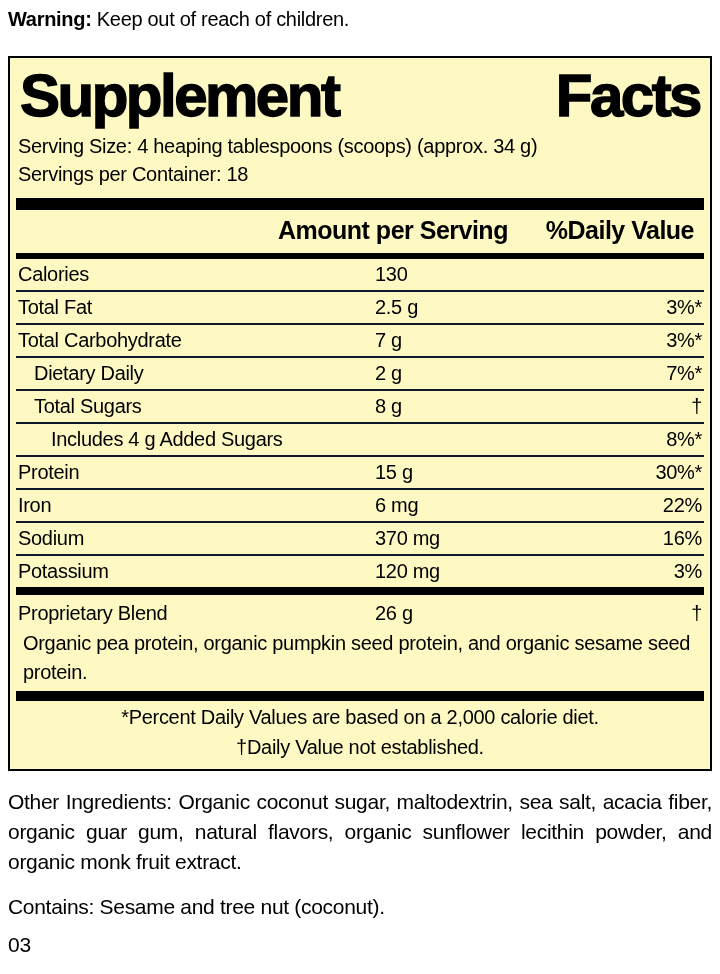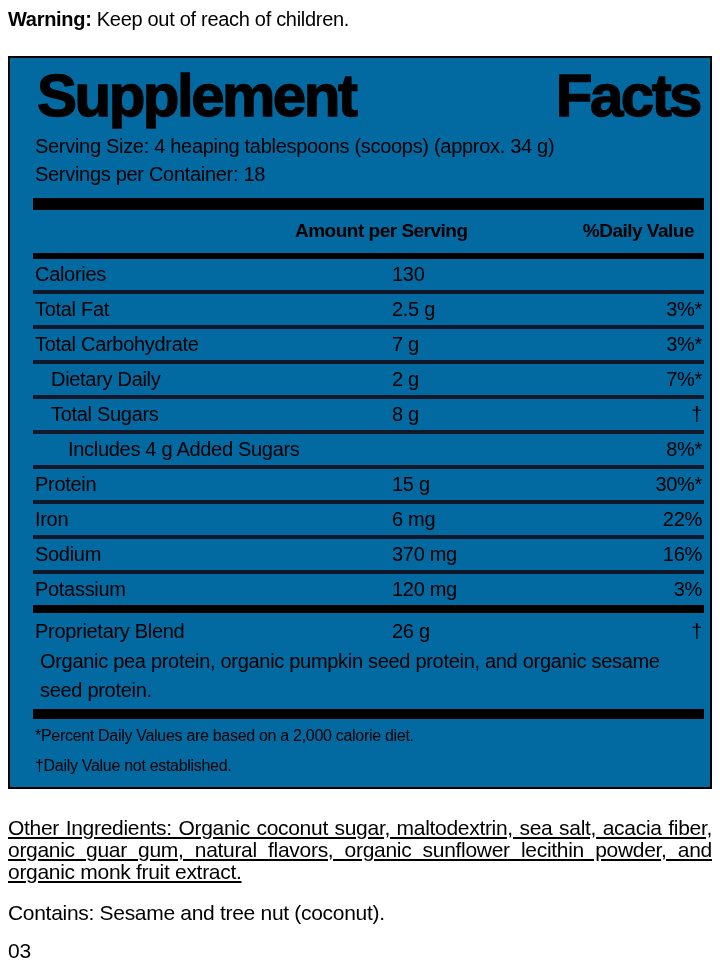--- a/index.html
+++ b/index.html
@@ -10,68 +10,67 @@
     letter-spacing: -0.3px;
     box-sizing: border-box;
   }
   .page { padding: 6px 8px 0 8px; box-sizing: border-box; }
 
   .warning { font-size: 20px; line-height: 26px; margin: 0 0 7px 0; }
   .warning .wlabel { font-weight: 700; margin-top: 33px; }
 
   .panel {
     border: 2.5px solid #000;
-    padding: 2px 6px 8px 23px;
-    background: #0369a1;
+    padding: 2px 6px 8px 6px;
+    background: #fef9c3;
     margin-top: 24px;
   }
 
   .title {
     display: flex; justify-content: space-between; align-items: baseline;
     font-size: 60px; font-weight: 700; letter-spacing: -2.5px;
     line-height: 72px; padding: 0 4px;
     -webkit-text-stroke: 1.4px #000;
   }
 
   .serv { font-size: 20px; line-height: 27px; margin: 1px 2px; }
 
   .bar { background: #000; }
   .bar.b12 { height: 12px; margin-top: 10px; }
   .bar.b6  { height: 6px; }
   .bar.b8  { height: 8px; }
   .bar.b10 { height: 10px; margin-top: 4px; }
 
-  .hdr-row { position: relative; height: 43px; font-weight: 700; font-size: 19px; line-height: 41px; letter-spacing: -0.5px; }
+  .hdr-row { position: relative; height: 43px; font-weight: 700; font-size: 25px; line-height: 41px; letter-spacing: -0.5px; }
   .hdr-amount { position: absolute; left: 262px; }
   .hdr-dv { position: absolute; right: 10px; }
 
   .rows .row {
     display: grid; grid-template-columns: 359px 1fr auto;
     font-size: 20px; line-height: 31px;
-    border-bottom: 4px solid #0f172a;
+    border-bottom: 2px solid #0f172a;
   }
   .rows .row:last-child { border-bottom: none; }
   .lbl.ind0 { padding-left: 2px; }
   .lbl.ind1 { padding-left: 18px; }
   .lbl.ind2 { padding-left: 35px; }
   .dv { text-align: right; padding-right: 2px; }
 
   .prop-row {
     display: grid; grid-template-columns: 359px 1fr auto;
     font-size: 20px; line-height: 32px; margin-top: 2px;
   }
   .prop-desc { font-size: 20px; line-height: 29px; margin: 0 0 4px 0; padding-left: 7px; padding-right: 4px; }
 
-  .fn { font-size: 16px; line-height: 27px; margin: 3px 2px 0 2px; }
+  .fn { font-size: 20px; line-height: 27px; margin: 3px 2px 0 2px; text-align: center; }
 
   .other {
-    font-size: 21px; line-height: 22px;
+    font-size: 21px; line-height: 30px;
     text-align: justify; text-justify: inter-word;
-    margin: 28px 0 0 0;
-    text-decoration: underline;
+    margin: 16px 0 0 0;
   }
   .contains { font-size: 21px; line-height: 27px; margin: 16px 0 0 0; }
   .code { font-size: 21px; line-height: 27px; margin: 11px 0 0 0; }
 </style>
 </head>
 <body>
 
 <div class="page">
 
   <p class="warning"><span class="wlabel">Warning:</span><span> Keep out of reach of children.</span></p>

